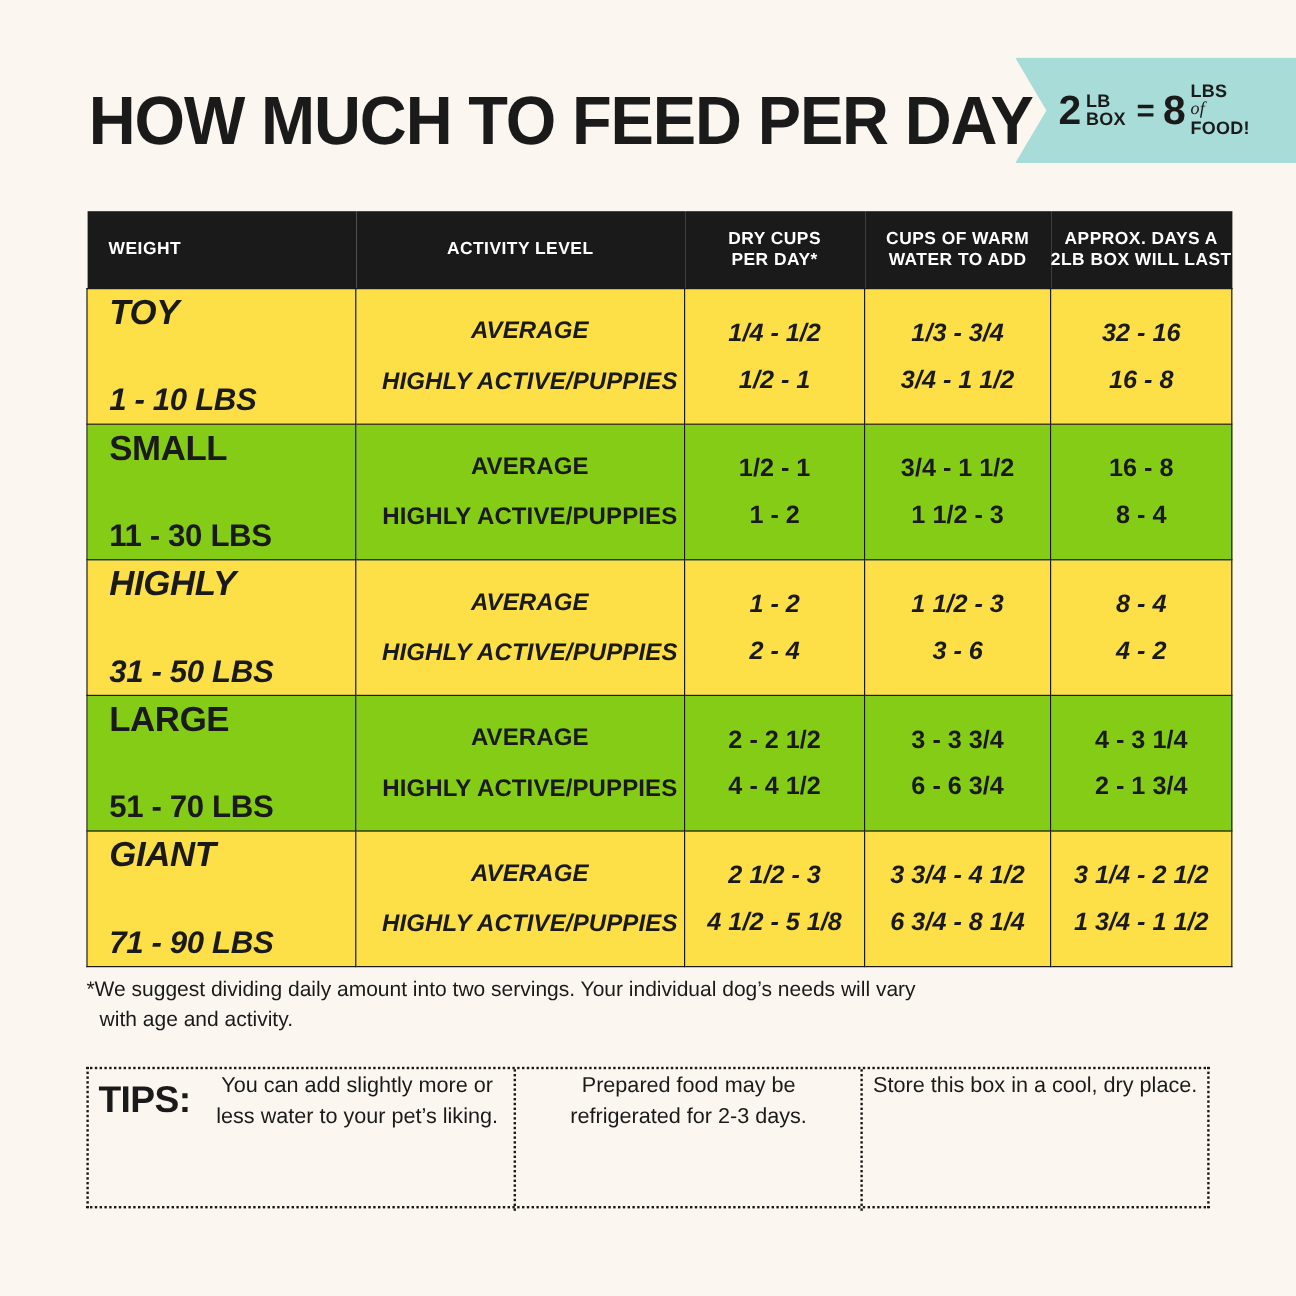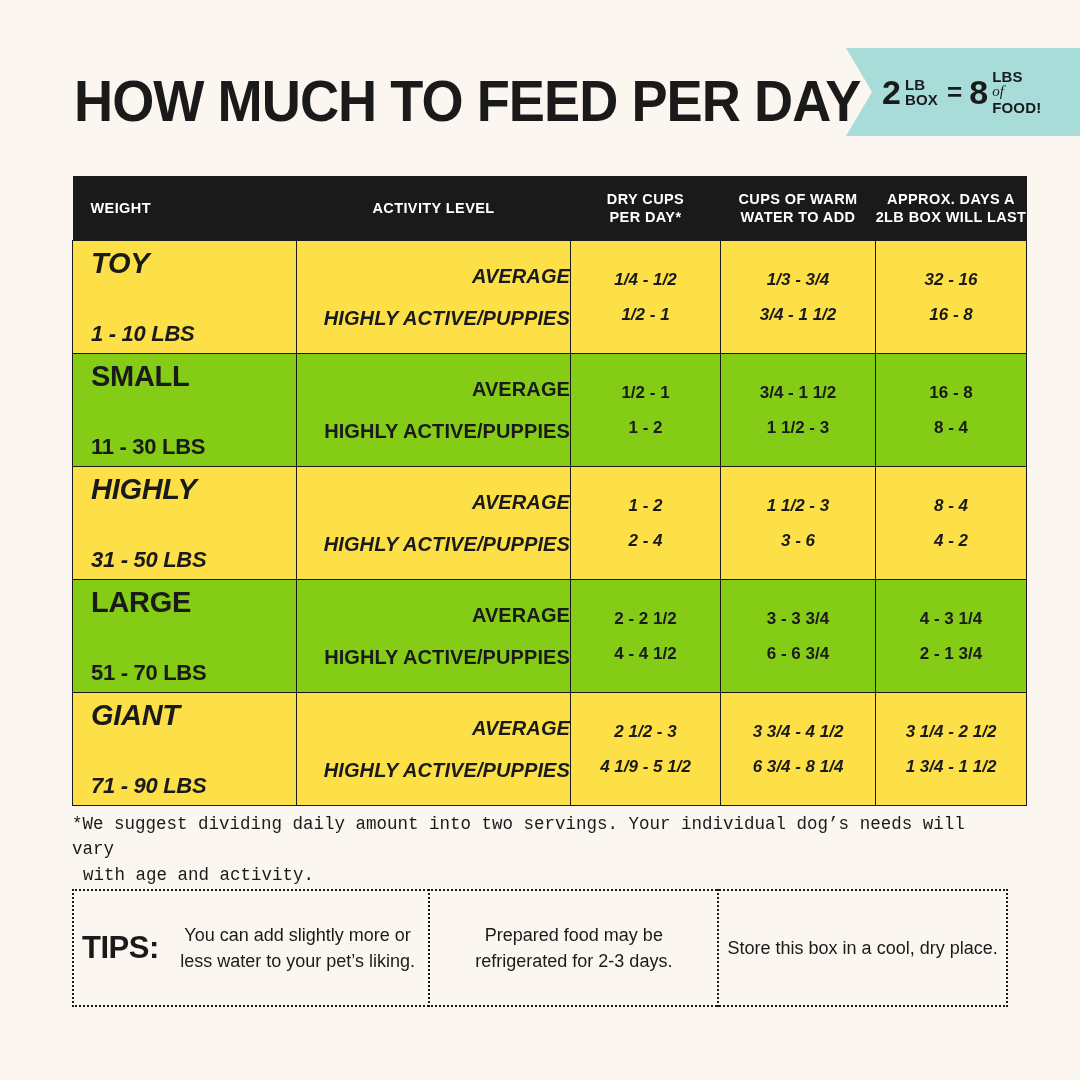--- a/index.html
+++ b/index.html
@@ -132,70 +132,70 @@
     padding-left: 18px;
     border-left: 1px solid #1A1A1A;
   }
   .wt-name {
     font-size: 29px;
     font-weight: bold;
     letter-spacing: -0.3px;
     line-height: 1.16;
   }
   .wt-range {
-    font-size: 22px;
+    font-size: 26px;
     font-weight: bold;
     letter-spacing: -0.3px;
     line-height: 1.2;
     margin-top: 40px;
   }
   td.c-activity {
-    text-align: right;
+    text-align: center;
     padding-left: 16px;
   }
   .act-line {
     font-size: 20px;
     font-weight: bold;
     letter-spacing: 0.1px;
     line-height: 1.0;
   }
   .act-line + .act-line { margin-top: 22px; }
 
   td.c-num { text-align: center; }
   .num-line {
-    font-size: 17px;
+    font-size: 21px;
     font-weight: bold;
     line-height: 1.0;
   }
   .num-line + .num-line { margin-top: 18px; }
 
   
   .footnote {
     position: absolute;
     top: 812px;
     left: 72px;
     width: 900px;
-    font-family: Liberation Mono, monospace;
+    font-family: Liberation Sans, sans-serif;
     font-size: 17.5px;
     line-height: 1.45;
     color: #1A1A1A;
   }
   .footnote .ln2 { padding-left: 11px; }
 
   
   .tips {
     position: absolute;
     top: 889px;
     left: 72px;
     width: 936px;
     height: 118px;
     border: 2px dotted #1A1A1A;
     box-sizing: border-box;
     display: flex;
-    align-items: center;
+    align-items: flex-start;
   }
   .tips-col {
     flex: 1;
     text-align: center;
     font-size: 18px;
     line-height: 1.45;
     padding: 0 8px;
     box-sizing: border-box;
   }
   .tips-col.first {
@@ -363,21 +363,21 @@
           <td class="c-weight">
             <div class="wt-name">GIANT</div>
             <div class="wt-range">71 - 90 LBS</div>
           </td>
           <td class="c-activity">
             <div class="act-line">AVERAGE</div>
             <div class="act-line">HIGHLY ACTIVE/PUPPIES</div>
           </td>
           <td class="c-num">
             <div class="num-line">2 1/2 - 3</div>
-            <div class="num-line">4 1/9 - 5 1/2</div>
+            <div class="num-line">4 1/2 - 5 1/8</div>
           </td>
           <td class="c-num">
             <div class="num-line">3 3/4 - 4 1/2</div>
             <div class="num-line">6 3/4 - 8 1/4</div>
           </td>
           <td class="c-num">
             <div class="num-line">3 1/4 - 2 1/2</div>
             <div class="num-line">1 3/4 - 1 1/2</div>
           </td>
         </tr>

